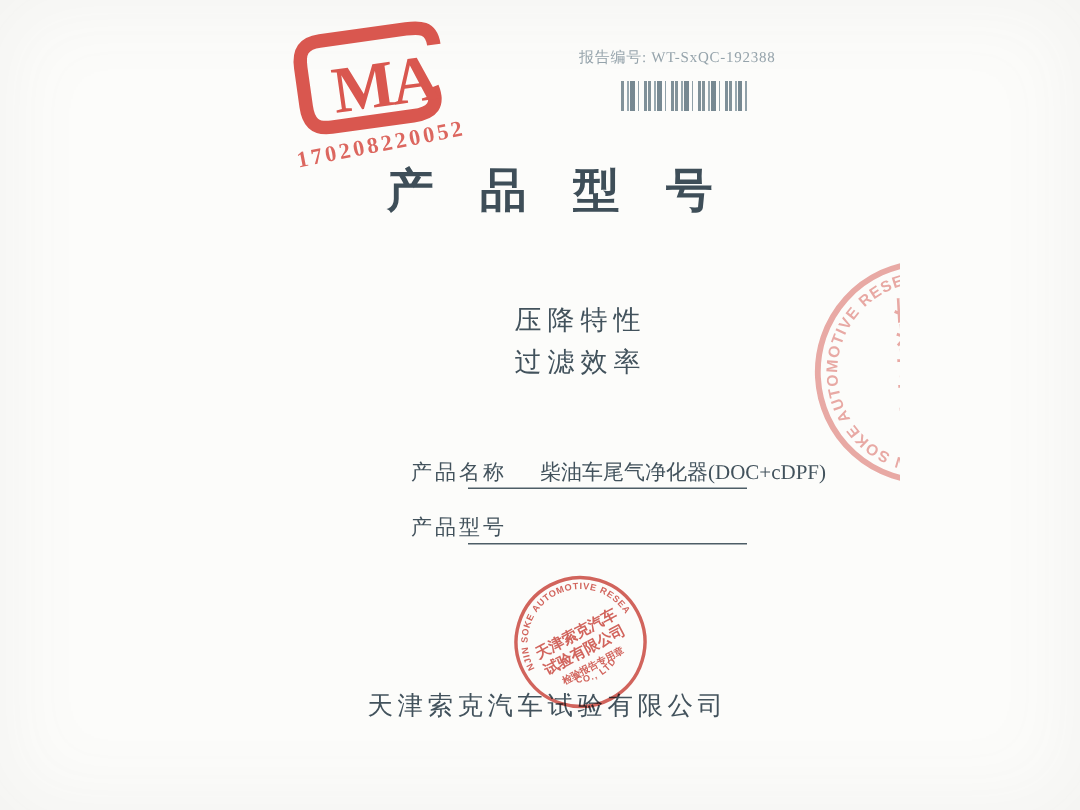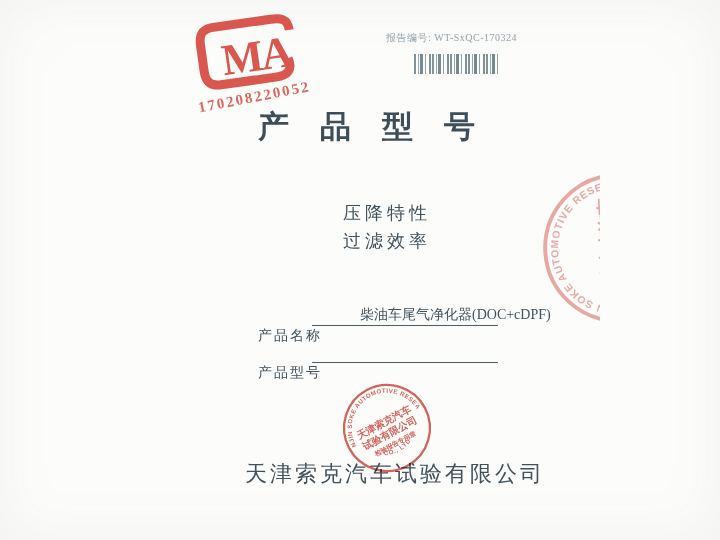--- a/index.html
+++ b/index.html
@@ -30,31 +30,31 @@
 
   
   .title { position:absolute; top:106px; left:calc(50% + 22px); transform:translateX(-50%);
     font-size:31px; font-weight:bold; color:#3e4e58; letter-spacing:31px; white-space:nowrap; }
 
   
   .chars { position:absolute; left:343px; top:199px; font-size:18px; color:#42525c; letter-spacing:4px; line-height:28px; }
 
   
   .trow { position:absolute; left:258px; width:250px; height:22px; }
-  .trow .lbl { position:absolute; left:0; top:0; font-size:14px; letter-spacing:2px; color:#42525c; white-space:nowrap;margin-top:21px; }
+  .trow .lbl { position:absolute; left:16px; top:0; font-size:14px; letter-spacing:2px; color:#42525c; white-space:nowrap; }
   .trow .val { position:absolute; left:54px; top:0; width:186px; text-align:right; font-size:14px; color:#42525c; white-space:nowrap;padding-left:48px; }
   .trow .line { position:absolute; left:54px; width:186px; height:1px; background:#4d5d66; }
   .row1 { top:306px; } .row1 .line { top:19px; }
   .row2 { top:343px; } .row2 .line { top:19px; }
   .row3 { top:373px; } .row3 .line { top:19px; }
   .row4 { top:403px; } .row4 .line { top:19px; }
 
   
   .footer-co { position:absolute; top:459px; left:50%; transform:translateX(0); margin-left:-115px;
-    font-size:22px; letter-spacing:3px; color:#42525c; white-space:nowrap; }
+    font-size:17px; letter-spacing:3px; color:#42525c; white-space:nowrap; }
 
   
   .seal-svg { display:block; width:100%; height:100%; }
   .seal-ring { fill:none; stroke:currentColor; stroke-width:3; }
   .seal-arc { font-size:8px; letter-spacing:.6px; fill:currentColor; font-family:"Liberation Sans", sans-serif; font-weight:bold; }
   .seal-arc-b { font-size:8px; letter-spacing:1px; fill:currentColor; font-family:"Liberation Sans", sans-serif; font-weight:bold; }
   .seal-cn { font-size:13px; font-weight:bold; fill:currentColor; text-anchor:middle; }
   .seal-cn-small { font-size:8.5px; font-weight:bold; fill:currentColor; text-anchor:middle; }
   .seal-main { position:absolute; left:341px; top:382px; width:92px; height:92px;
     color:#cd4a42; transform:rotate(-28deg); opacity:.85; mix-blend-mode:multiply; z-index:5; }
@@ -67,21 +67,21 @@
 <div class="page">
 
   <div class="cma">
     <svg viewBox="0 0 110 72" width="110" height="72">
       <path d="M 97,20 C 97,8 89,7 80,7 L 22,7 C 10,7 7,13 7,23 L 7,49 C 7,60 11,65 22,65 L 77,65 C 90,65 95,60 92,48" fill="none" stroke="currentColor" stroke-width="9"></path>
       <text x="26" y="56" font-size="44" font-weight="bold" fill="currentColor" style="font-family:'Liberation Serif', serif; letter-spacing:-2px;">MA</text>
     </svg>
     <div class="cma-number">170208220052</div>
   </div>
 
-  <div class="report-no">报告编号: WT-SxQC-170324</div>
+  <div class="report-no">报告编号: WT-SxQC-192388</div>
 
   <div class="barcode"></div>
 
   <div class="title">产品型号</div>
 
   <div class="chars">
     <div>压降特性</div>
     <div>过滤效率</div>
   </div>
 

